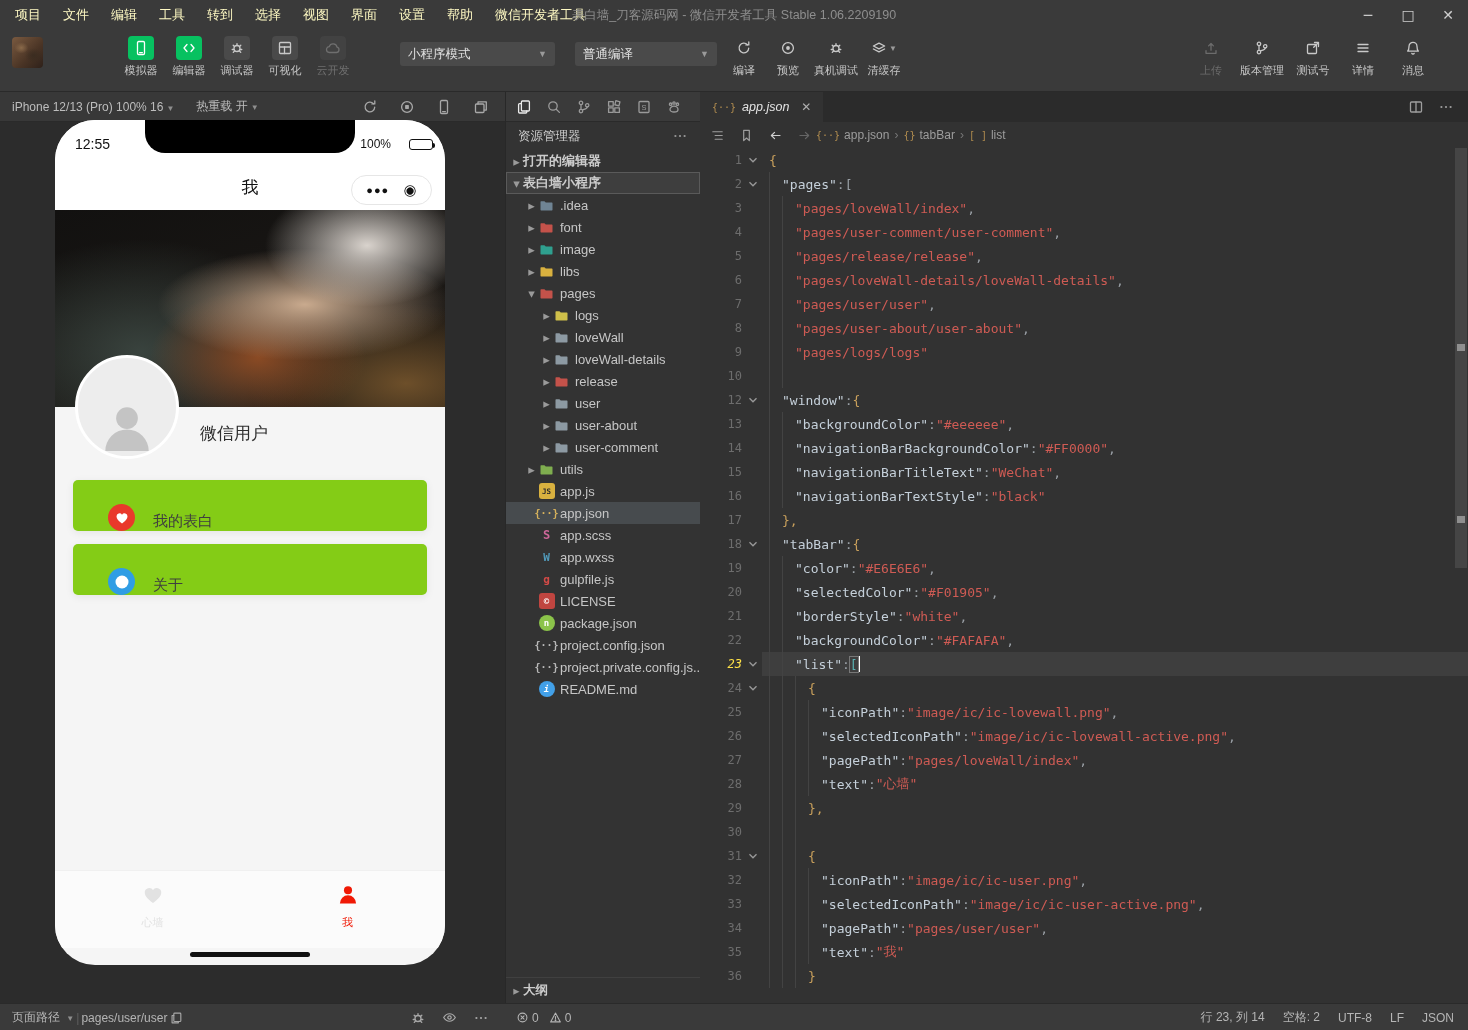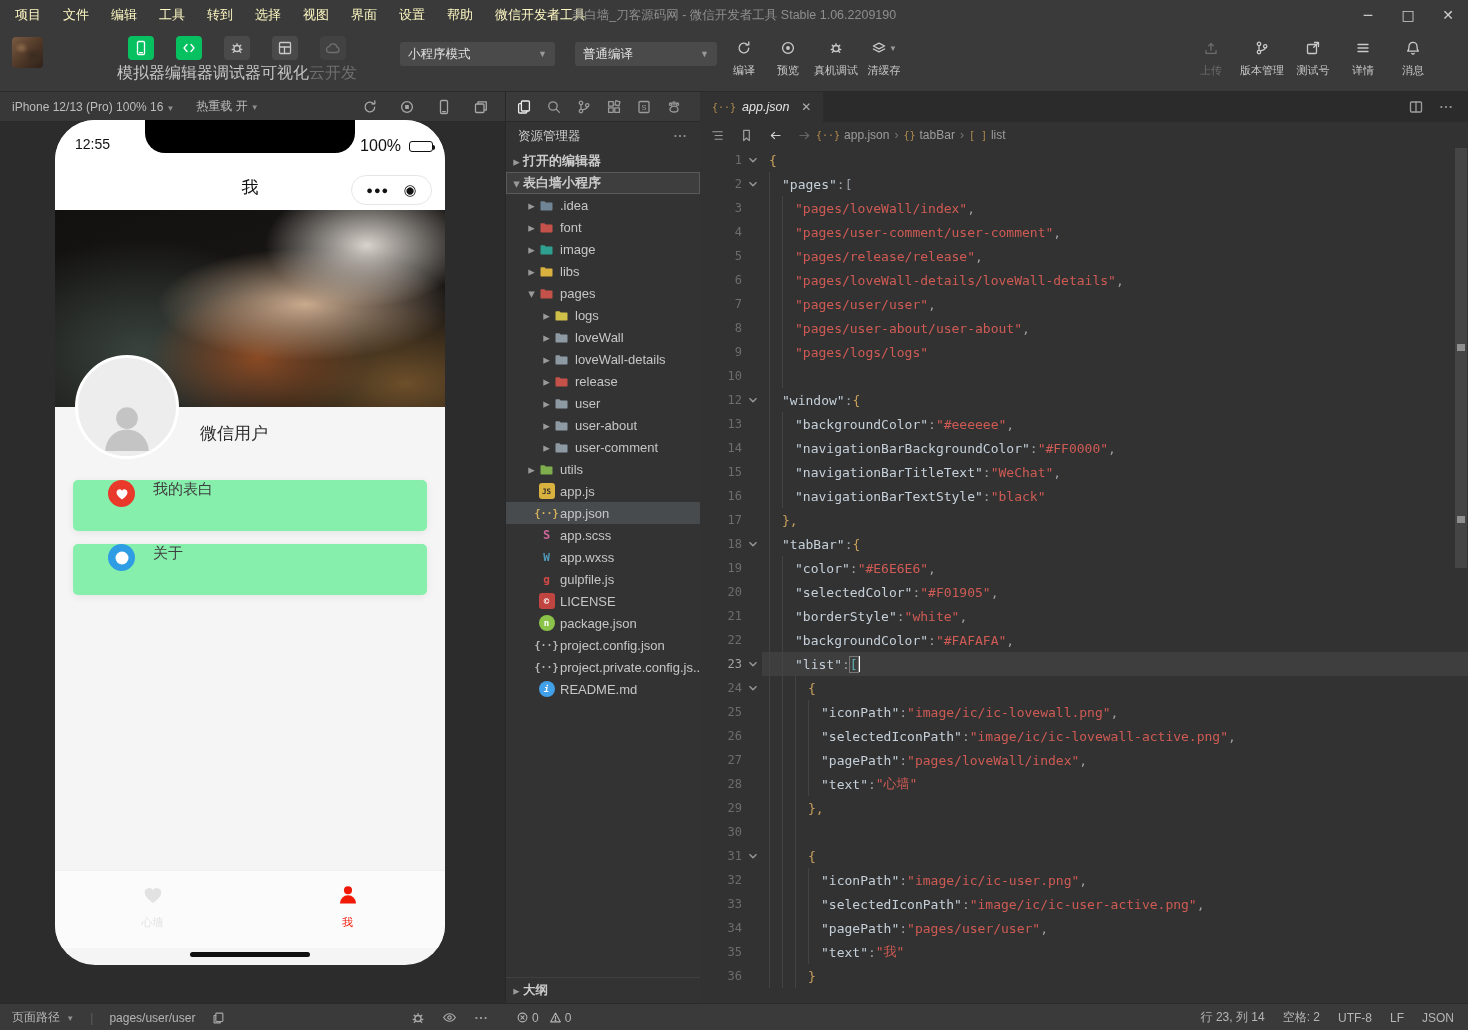--- a/index.html
+++ b/index.html
@@ -25,21 +25,21 @@
   .tb-avatar { position:absolute; left:12px; top:7px; width:31px; height:31px; border-radius:4px;
                background:
                  radial-gradient(10px 8px at 30% 35%, #8a6a4a, transparent 70%),
                  radial-gradient(12px 10px at 70% 60%, #3a2c20, transparent 75%),
                  linear-gradient(135deg,#7a5a40,#4a3425 60%,#2e211a); }
   .tb-group { position:absolute; top:6px; display:flex; }
   .tb-btn { width:48px; display:flex; flex-direction:column; align-items:center; gap:3px; cursor:default; }
   .tb-btn .ticon { width:26px; height:24px; border-radius:4px; display:flex; align-items:center;
                    justify-content:center; background:#4a4a4a; color:#c9c9c9; }
   .tb-btn.on .ticon { background:#07c160; color:#fff; }
-  .tb-btn .tlabel { font-size:16px; color:#c7c7c7; }
+  .tb-btn .tlabel { font-size:11px; color:#c7c7c7; }
   .tb-btn.disabled .ticon { background:#424242; color:#6f6f6f; }
   .tb-btn.disabled .tlabel { color:#6f6f6f;text-align:right; }
   .tb-select { position:absolute; top:12px; height:24px; background:#4a4a4a; border-radius:3px;
                display:flex; align-items:center; padding:0 8px; color:#e2e2e2; font-size:12.5px; }
   .tb-select .caret { margin-left:auto; color:#9a9a9a; font-size:9px; }
   .tb-actions { position:absolute; top:6px; display:flex; }
   .tb-act { min-width:44px; padding:0 4px; display:flex; flex-direction:column; align-items:center; gap:3px; }
   .tb-act .aicon { height:24px; display:flex; align-items:center; justify-content:center; color:#c9c9c9; gap:2px; }
   .tb-act .tlabel { font-size:11px; color:#c7c7c7; white-space:nowrap; }
   .tb-act.disabled .aicon, .tb-act.disabled .tlabel { color:#6c6c6c; }
@@ -58,22 +58,22 @@
   .sim-icons { margin-left:auto; display:flex; gap:21px; padding-right:16px; color:#a8a8a8; }
   .sim-icons span { display:flex; }
 
   
   .phone { position:absolute; left:55px; top:28px; width:390px; height:845px; background:#f5f5f5;
            border-radius:40px; overflow:hidden; }
   .p-top { position:absolute; left:0; top:0; width:100%; height:90px; background:#fff; }
   .p-notch { position:absolute; left:90px; top:0; width:210px; height:33px; background:#000;
              border-radius:0 0 20px 20px; }
   .p-time { position:absolute; left:20px; top:16px; font-size:14px; color:#111; }
-  .p-batt { position:absolute; right:12px; top:17px; display:flex; align-items:center; gap:8px;
-            font-size:16px; color:#111; }
+  .p-batt { position:absolute; right:12px; top:17px; display:flex; align-items:center; gap:18px;
+            font-size:12px; color:#111; }
   .batt-shell { width:24px; height:11px; border:1px solid #111; border-radius:3px; padding:1px; position:relative; }
   .batt-fill { width:100%; height:100%; background:#111; border-radius:1px; }
   .batt-nub { position:absolute; right:-3px; top:3px; width:2px; height:5px; background:#111; border-radius:0 2px 2px 0; }
   .p-navtitle { position:absolute; left:0; top:56px; width:100%; text-align:center; font-size:17px; color:#111; }
   .p-capsule { position:absolute; right:13px; top:55px; width:81px; height:30px; border:1px solid #e6e6e6;
                border-radius:16px; background:#fff; display:flex; align-items:center; justify-content:space-evenly;
                color:#111; }
   .p-capsule .dots { font-size:11px; letter-spacing:1px; }
   .p-capsule .target { font-size:15px; }
   .p-hero { position:absolute; left:0; top:90px; width:100%; height:197px;
@@ -81,22 +81,22 @@
               radial-gradient(150px 90px at 80% 18%, #d9d3cd 0%, rgba(217,211,205,0) 68%),
               radial-gradient(210px 80px at 64% 48%, #c9aa8e 0%, rgba(201,170,142,0) 70%),
               radial-gradient(150px 95px at 52% 75%, #8a4a24 0%, rgba(138,74,36,0) 72%),
               radial-gradient(230px 150px at 22% 72%, #39433e 0%, rgba(57,67,62,0) 75%),
               radial-gradient(220px 110px at 90% 88%, #6d4f2a 0%, rgba(109,79,42,0) 72%),
               linear-gradient(160deg,#121110,#1b1815 70%,#14120f); }
   .p-avatar { position:absolute; left:20px; top:235px; width:104px; height:104px; border-radius:50%;
               background:#ededed; border:3px solid #fff; display:flex; align-items:flex-end; justify-content:center;
               overflow:hidden; color:#c4c4c4; }
   .p-username { position:absolute; left:145px; top:302px; font-size:17px; color:#2e2e2e; }
-  .p-card { position:absolute; left:18px; right:18px; height:51px; background:#86efac; border-radius:5px;
-            box-shadow:0 2px 8px rgba(0,0,0,0.07); display:flex; align-items:flex-start; }
+  .p-card { position:absolute; left:18px; right:18px; height:51px; background:#84cc16; border-radius:5px;
+            box-shadow:0 2px 8px rgba(0,0,0,0.07); display:flex; align-items:flex-end; }
   .p-card .ci { width:27px; height:27px; border-radius:50%; margin-left:35px; display:flex; align-items:center;
                 justify-content:center; color:#fff; }
   .p-card .cl { margin-left:18px; font-size:15px; color:#3f3f3f; }
   .p-tabbar { position:absolute; left:0; top:750px; width:100%; height:78px; background:#fbfbfb;
               border-top:1px solid #f0f0f0; display:flex; }
   .p-tab { flex:1; display:flex; flex-direction:column; align-items:center; padding-top:10px; gap:4px; }
   .p-tab .tl { font-size:11px; }
   .p-home { position:absolute; left:50%; transform:translateX(-50%); top:832px; width:120px; height:5px;
             background:#111; border-radius:3px; }
 
@@ -142,34 +142,34 @@
   .crumb-item { display:flex; align-items:center; gap:4px; }
   .crumb-sep { margin:0 5px; color:#777; }
   .crumb-glyph { font-family:"DejaVu Sans Mono",monospace; font-size:10px; color:#b08c4f; }
   .code { position:absolute; left:0; top:56px; width:100%; height:855px; overflow:hidden;
           font-family:"DejaVu Sans Mono",monospace; font-size:13px; }
   .line { height:24px; display:flex; align-items:center; position:relative; }
   .gutter { width:46px; text-align:right; color:#6d6d6d; font-size:12px; flex:none; padding-right:4px; }
   .fold { width:16px; flex:none; color:#9a9a9a; display:flex; align-items:center; }
   .lc { flex:1; display:flex; align-items:center; height:100%; padding-left:7px; }
   .line.active .lc { background:#3e3e3e; }
-  .line.active .gutter { color:#a3a3a3; }
+  .line.active .gutter { color:#fde047;font-style:italic; }
   .ind { height:100%; flex:none; align-self:stretch;
          background-image:repeating-linear-gradient(to right,#434343 0 1px,transparent 1px 13px); }
   .tok-k { color:#c5d0da; } .tok-s { color:#cf5b54; } .tok-p { color:#9aa0a6; }
   .tok-b { color:#c9a05c; } .tok-c { color:#5bb3b3; outline:1px solid #777; outline-offset:0px; }
   .cursor { display:inline-block; width:1.5px; height:16px; background:#fff; margin-left:1px; }
   .ed-scroll { position:absolute; right:0; top:56px; width:14px; height:855px; }
   .ed-thumb { position:absolute; left:1px; top:0; width:12px; height:420px; background:#454545; }
   .ed-mark { position:absolute; left:3px; width:8px; height:7px; background:#8f8f8f; }
 
   
   .statusbar { position:absolute; left:0; top:1003px; width:100%; height:27px; background:#3a3a3a;
                border-top:1px solid #2a2a2a; color:#b5b5b5; font-size:12px; }
-  .sb-path { position:absolute; left:12px; top:0; height:27px; display:flex; align-items:center; gap:16px; }
+  .sb-path { position:absolute; left:12px; top:0; height:27px; display:flex; align-items:center; gap:2px; }
   .sb-div { color:#5e5e5e; }
   .sb-dbg { position:absolute; left:410px; top:0; height:27px; display:flex; align-items:center; gap:16px;
             color:#a8a8a8; }
   .sb-dbg span { display:flex; }
   .sb-counts { position:absolute; left:516px; top:0; height:27px; display:flex; align-items:center; gap:4px;
                color:#b5b5b5; }
   .sb-counts span.g { display:flex; align-items:center; gap:3px; }
   .sb-right { position:absolute; right:14px; top:0; height:27px; display:flex; align-items:center; gap:18px; }
   svg { display:block; }
 </style>

